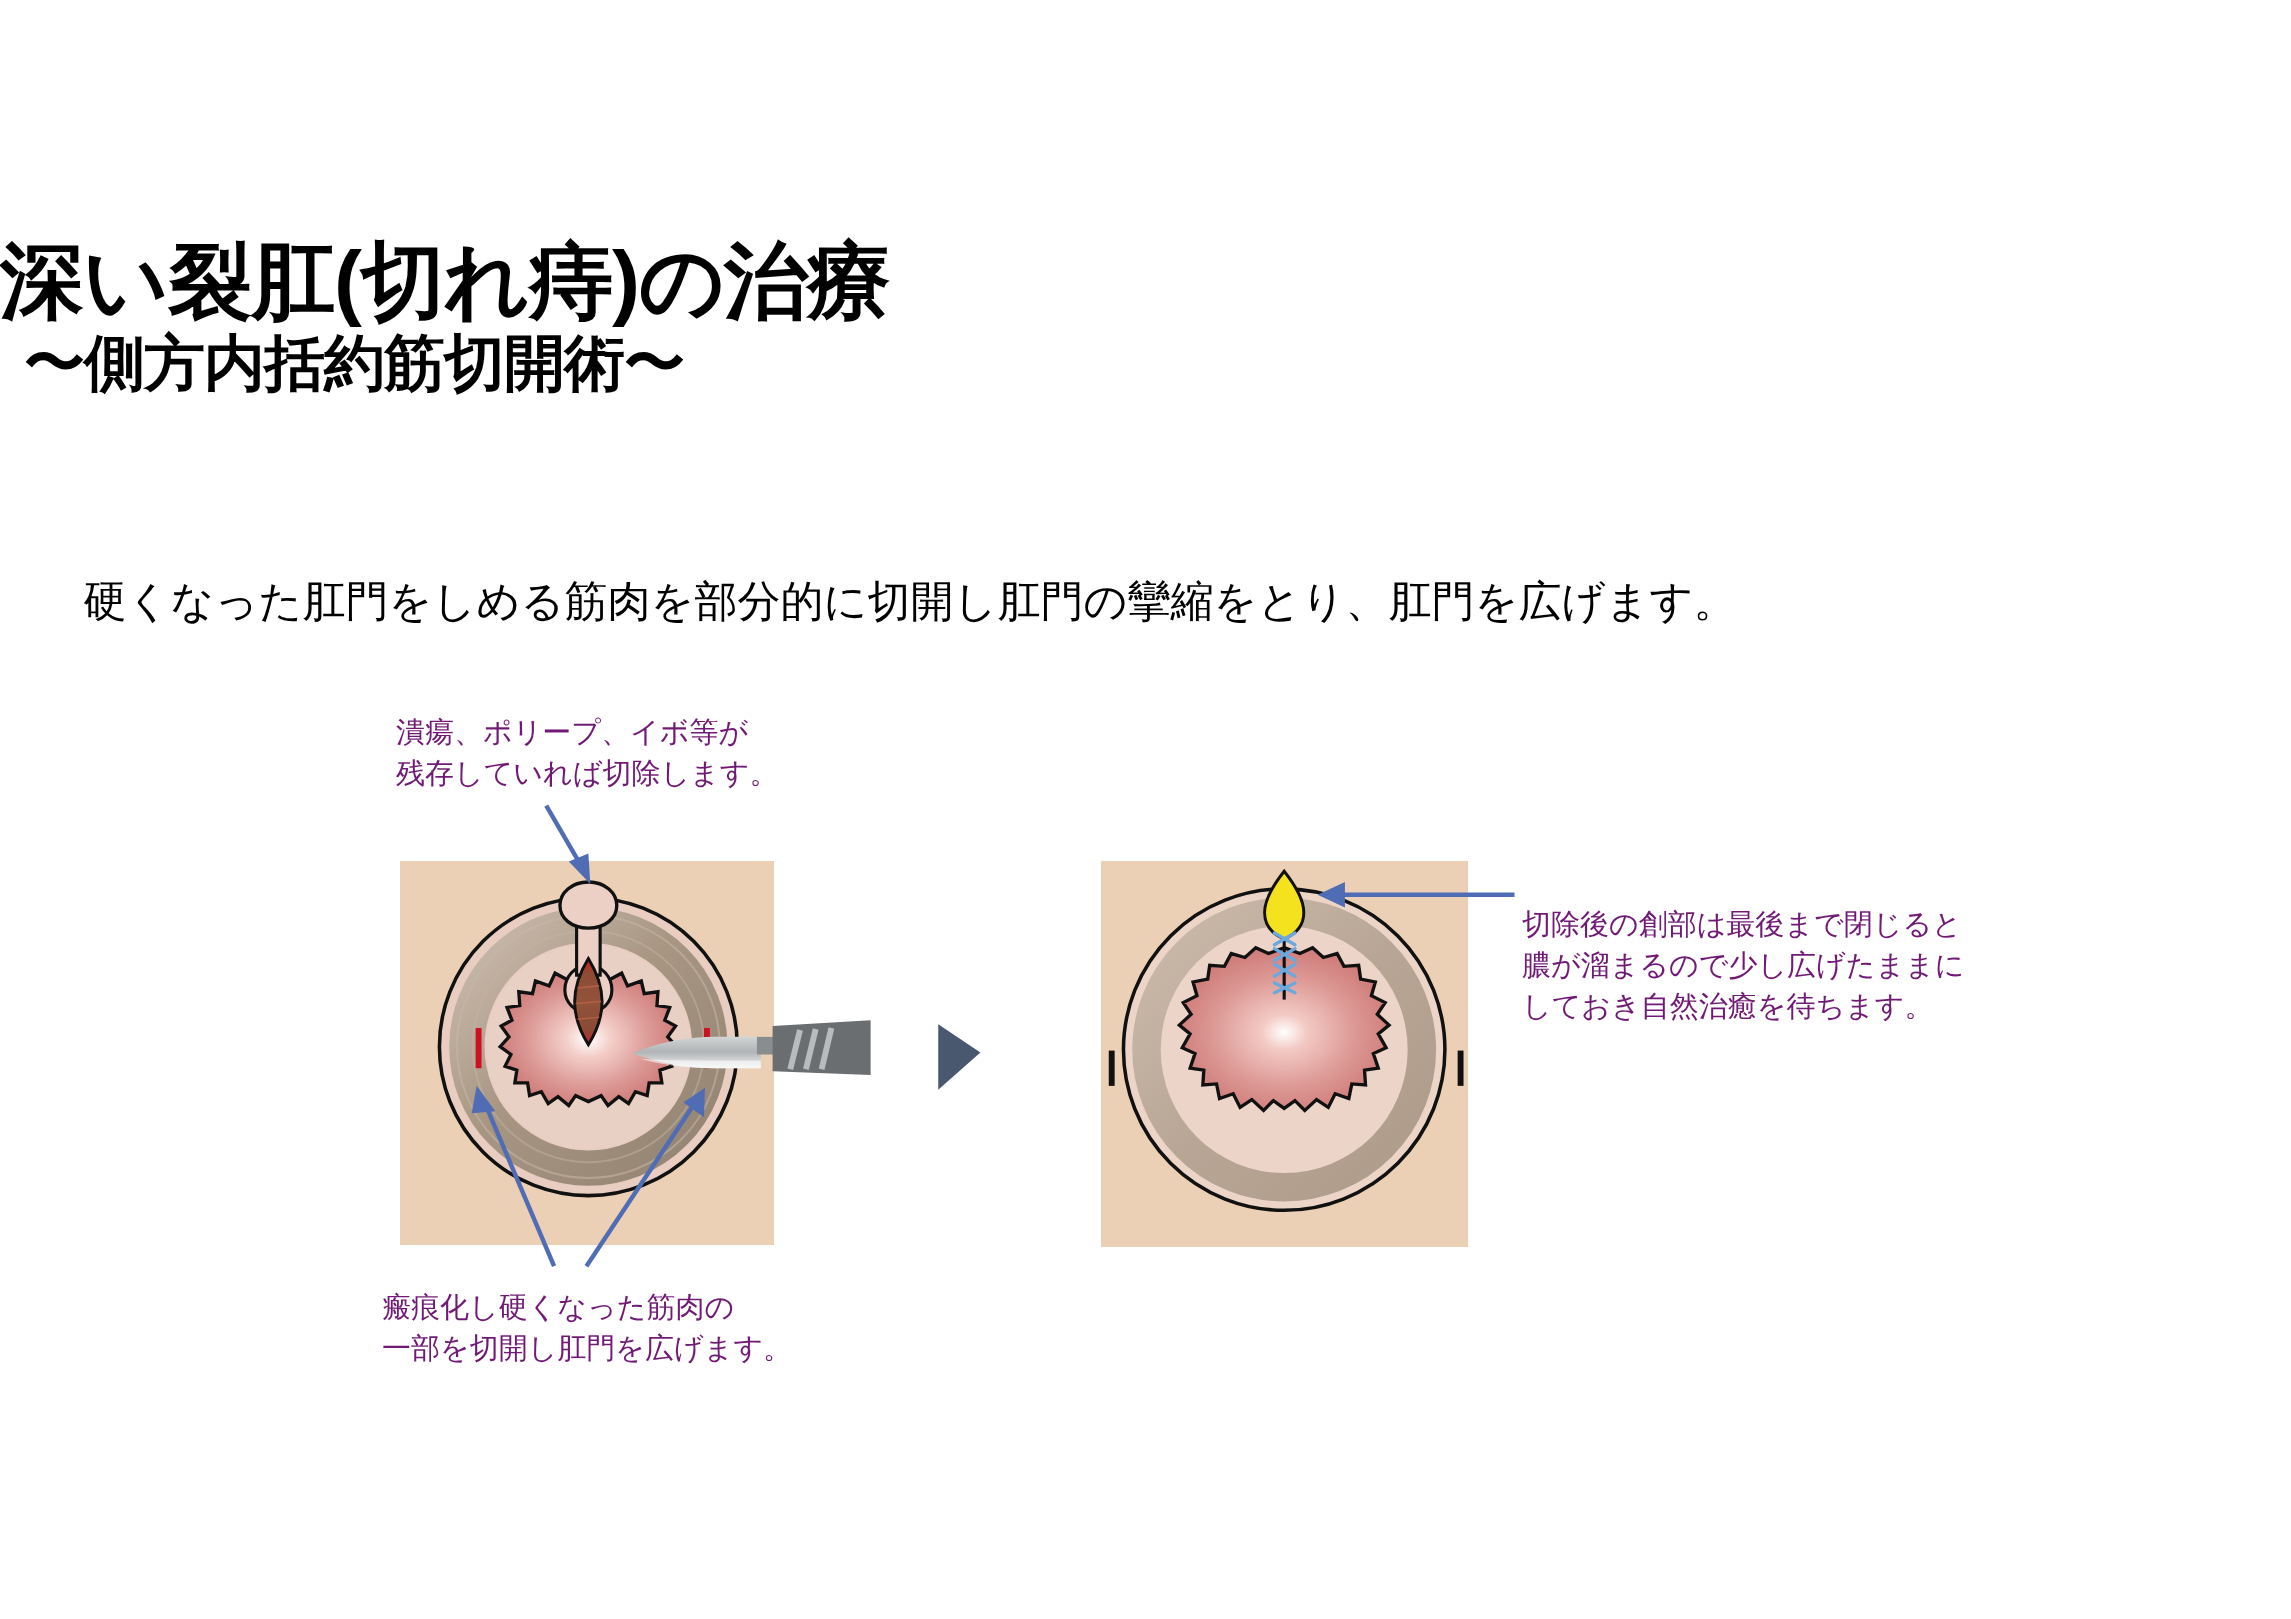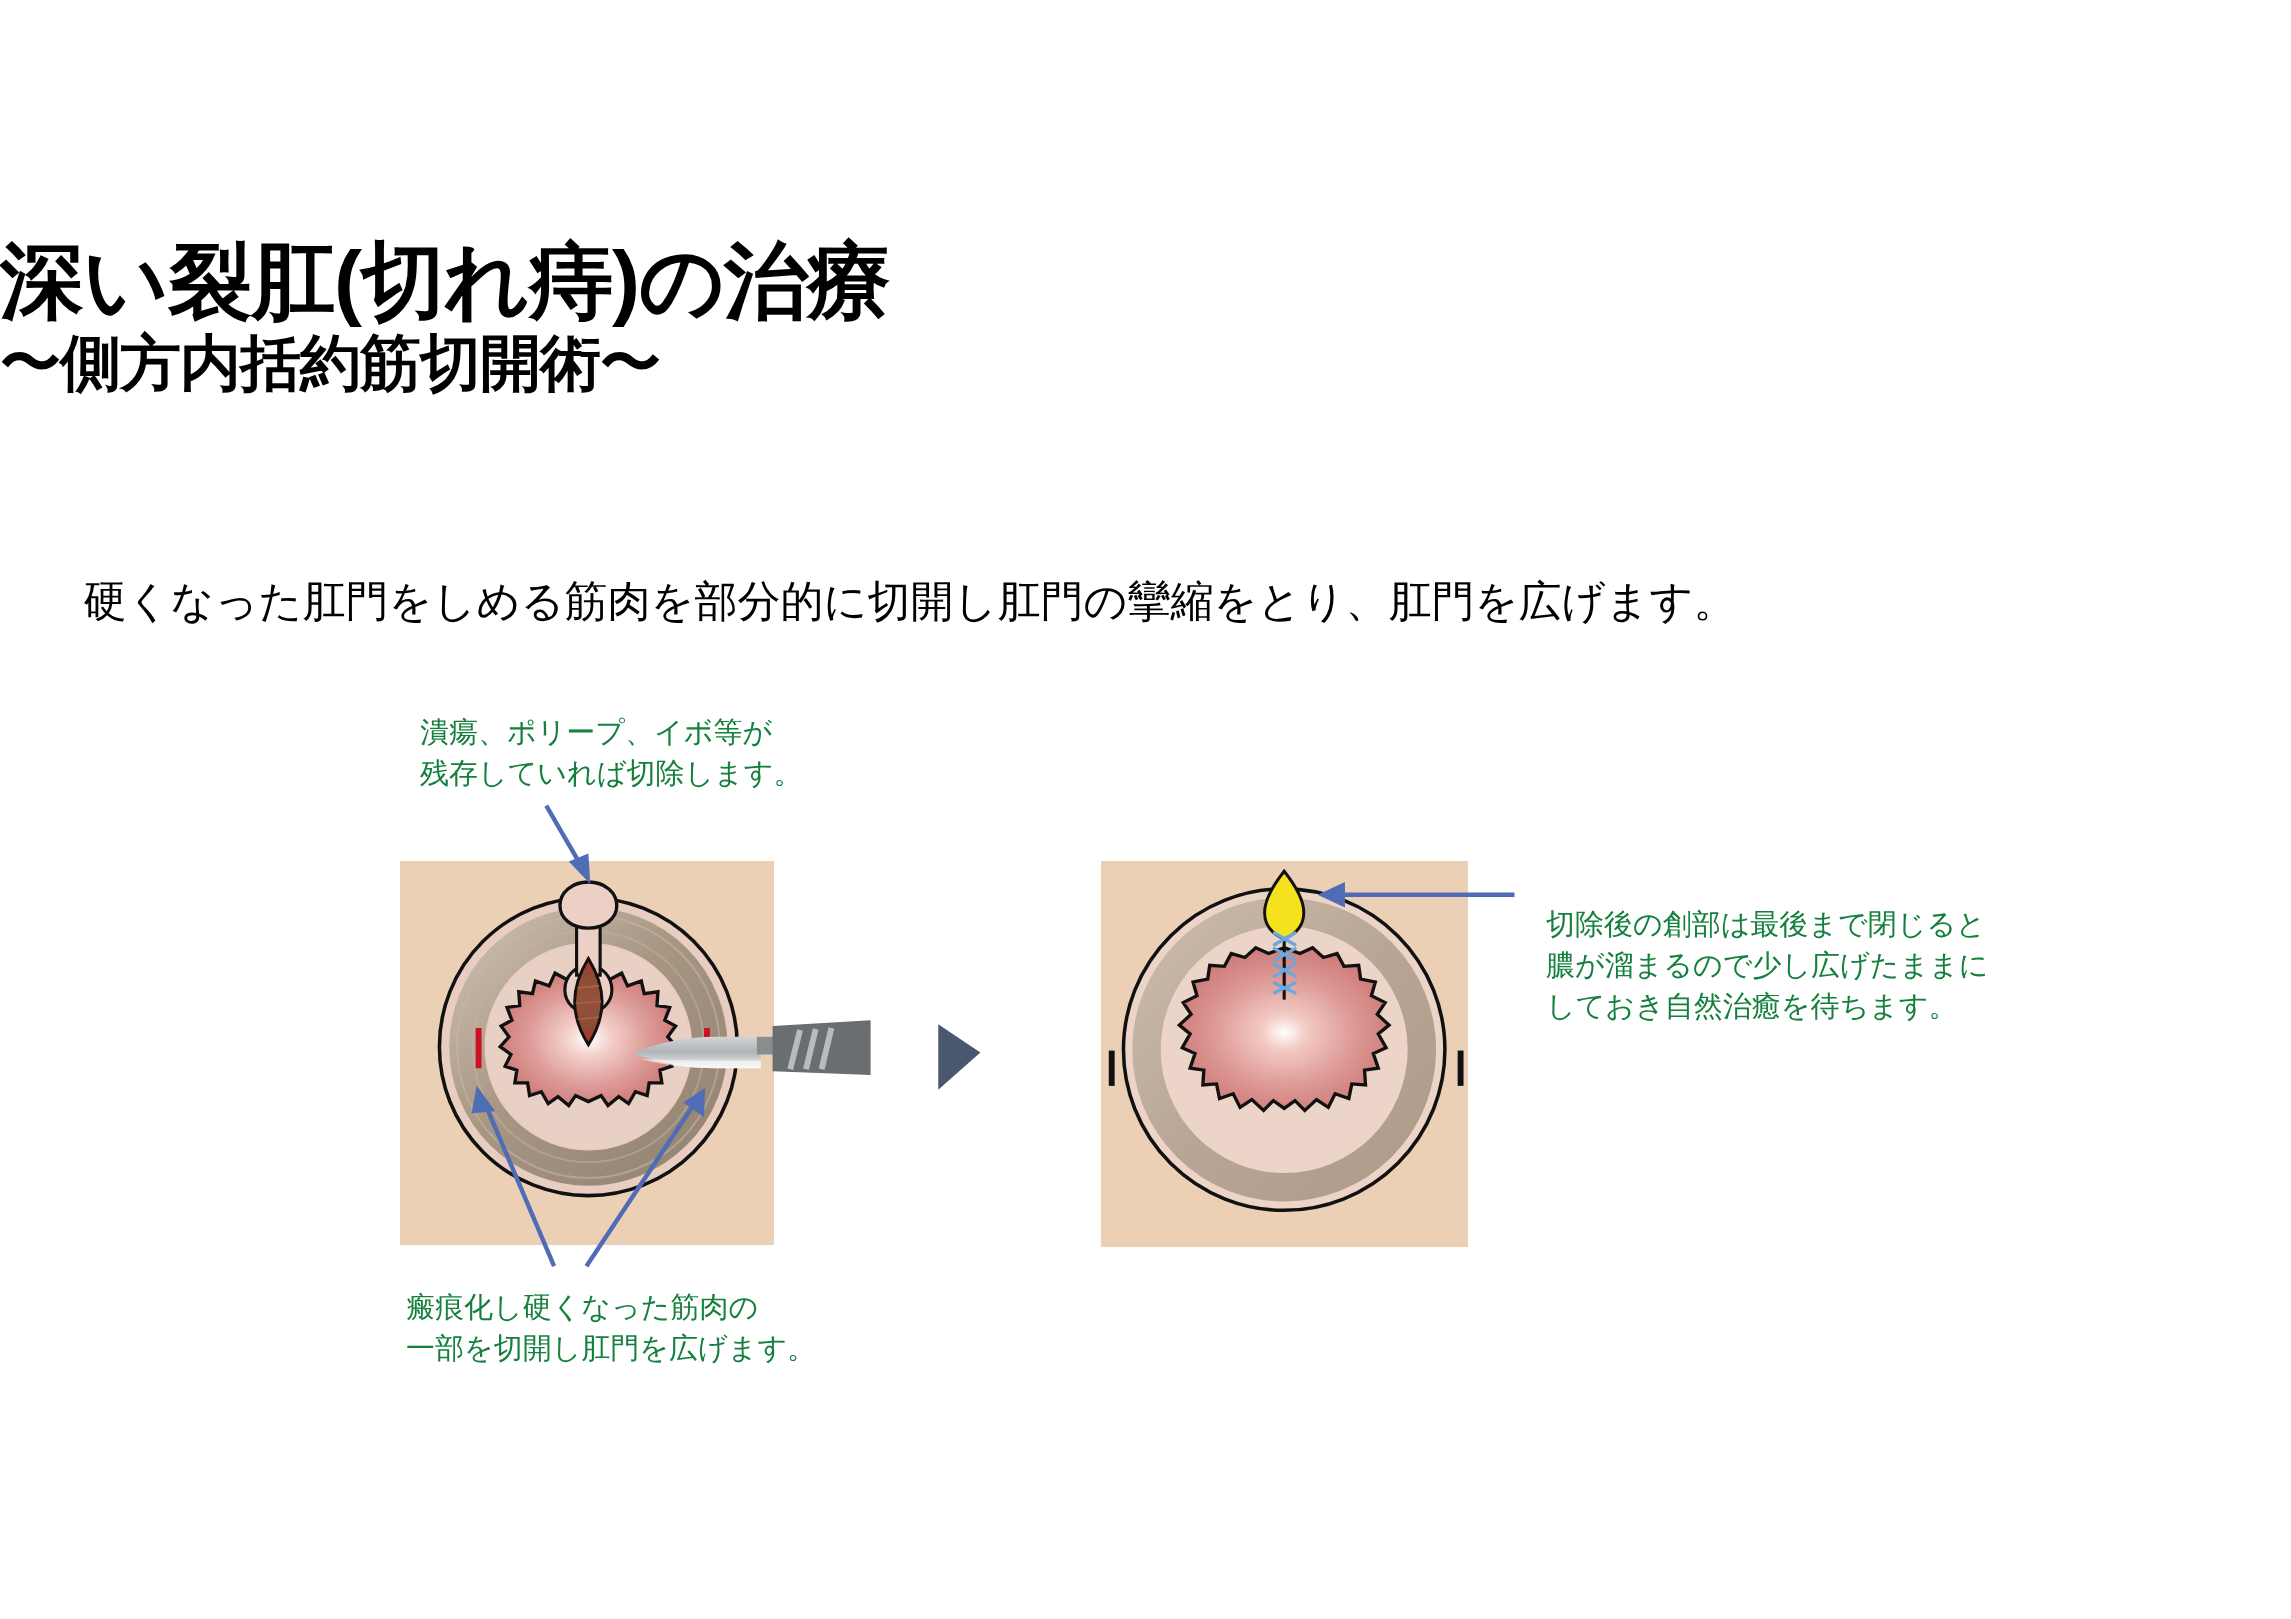--- a/index.html
+++ b/index.html
@@ -30,20 +30,21 @@
     letter-spacing: -1px;
     white-space: nowrap;
   }
   .title-sub {
     font-size: 61px;
     font-weight: bold;
     line-height: 1.05;
     margin-top: 5.9px;
     letter-spacing: -1px;
     white-space: nowrap;
+    padding-left: 24px;
   }
   .title-eng {
     font-size: 67px;
     font-weight: bold;
     line-height: 1.05;
     margin-top: 15.7px;
     letter-spacing: -1.5px;
     white-space: nowrap;
   }
 
@@ -57,22 +58,21 @@
     line-height: 1.2;
     white-space: nowrap;
   }
 
   
   .annot {
     position: absolute;
     font-size: 29px;
     line-height: 1.42;
     white-space: pre;
-    color: #15803d;
-    margin-left: 24px;
+    color: #701a75;
   }
   #annot-top-left { left: 396px; top: 712px; }
   #annot-bottom-left { left: 382px; top: 1287px; }
   #annot-right { left: 1522px; top: 904px; }
 
   
   .panel {
     position: absolute;
     background: #ecd0b5;
   }

